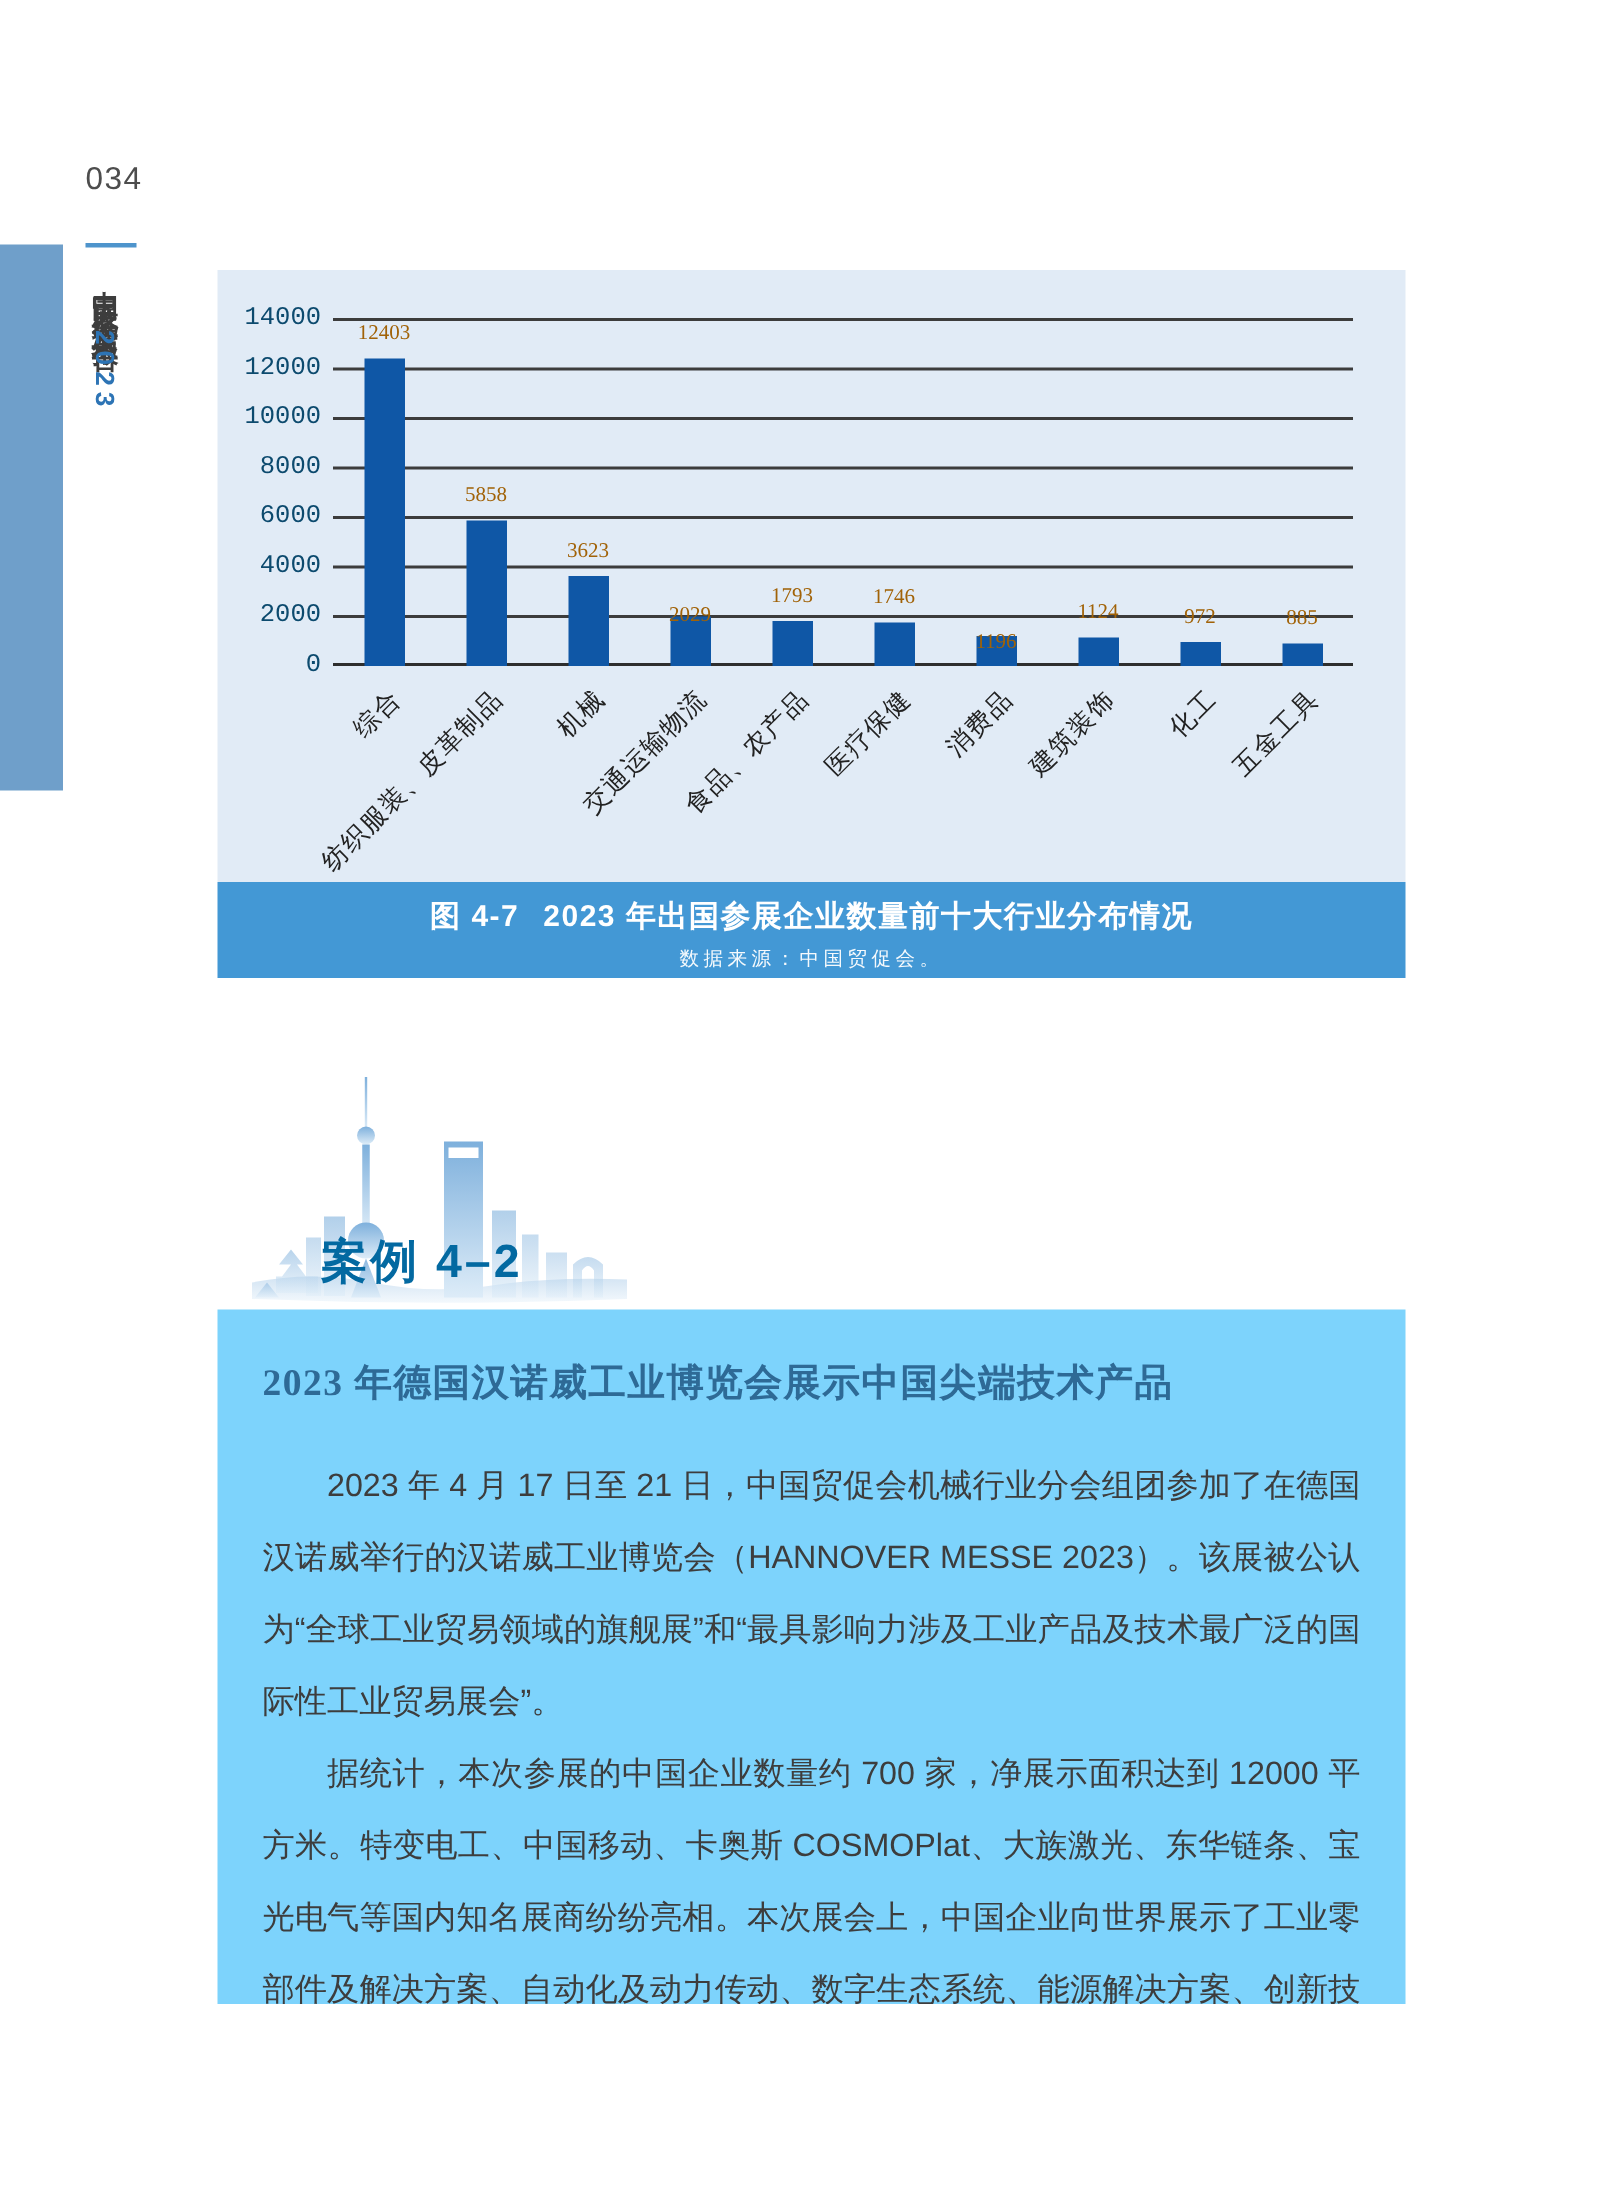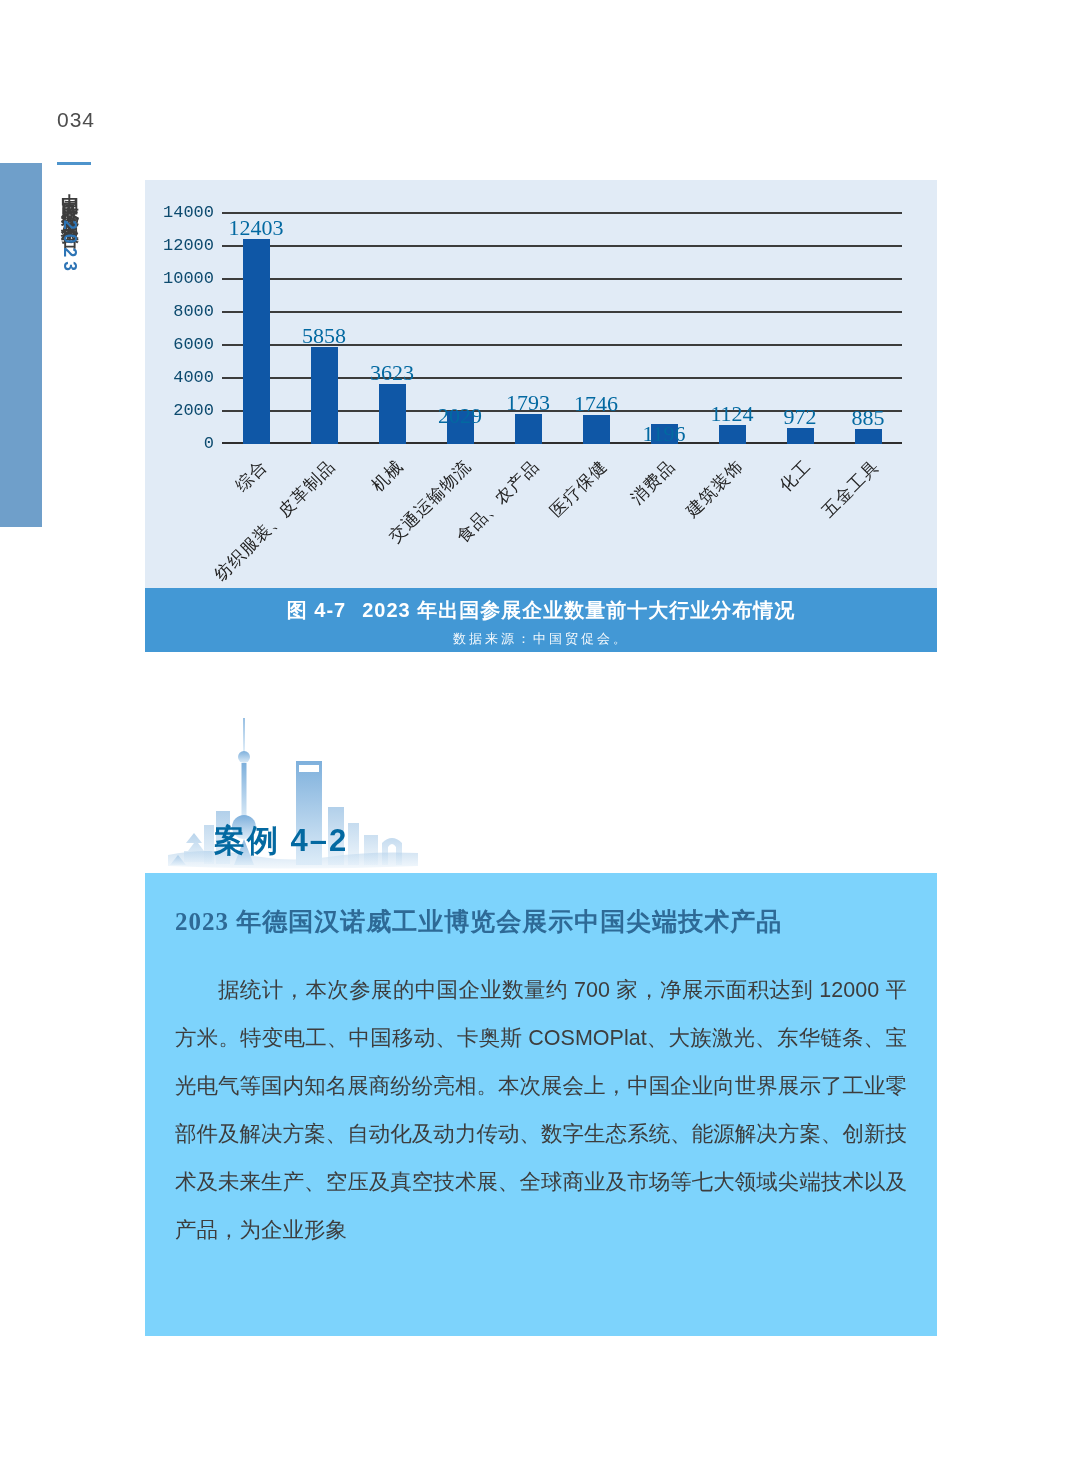--- a/index.html
+++ b/index.html
@@ -43,21 +43,21 @@
   }
   .gridline.zero { height:2px; background:#2e2e2e; }
   .ytick {
     position:absolute; right:calc(100% + 8px);
     font-family:Liberation Mono, monospace; font-size:17px; color:#0c4a6e;
     white-space:nowrap;
   }
   .bar { position:absolute; bottom:0; width:27px; }
   .bar-value {
     position:absolute; transform:translateX(-50%);
-    font-family:"Liberation Serif", serif; font-size:22px; color:#0369a1;
+    font-family:"Liberation Serif", serif; font-size:14px; color:#a16207;
     white-space:nowrap;
   }
   .xlabel {
     position:absolute;
     transform:rotate(-45deg); transform-origin:top right;
     font-family:"Liberation Serif", serif; font-size:17px; color:#222222;
     letter-spacing:1px; white-space:nowrap;
   }
 
   
@@ -182,16 +182,17 @@
     <rect x="160" y="93" width="16" height="58" fill="url(#sky)" opacity="0.6"></rect>
     <rect x="180" y="109" width="11" height="42" fill="url(#sky)" opacity="0.45"></rect>
     <rect x="196" y="121" width="14" height="30" fill="url(#sky)" opacity="0.4"></rect>
     <path d="M214 151 v-22 q10 -10 20 0 v22 h-6 v-18 q-4 -6 -8 0 v18 z" fill="url(#sky)" opacity="0.45"></path>
     <path d="M2 151 l8 -10 l8 10 z" fill="url(#sky)" opacity="0.5"></path>
   </svg>
   <span class="case-badge">案例 4–2</span>
 
   <section class="case-panel">
     <h2 class="case-title">2023 年德国汉诺威工业博览会展示中国尖端技术产品</h2>
+    <p class="case-para">2023 年 4 月 17 日至 21 日，中国贸促会机械行业分会组团参加了在德国汉诺威举行的汉诺威工业博览会（HANNOVER MESSE 2023）。该展被公认为“全球工业贸易领域的旗舰展”和“最具影响力涉及工业产品及技术最广泛的国际性工业贸易展会”。</p>
     <p class="case-para">据统计，本次参展的中国企业数量约 700 家，净展示面积达到 12000 平方米。特变电工、中国移动、卡奥斯 COSMOPlat、大族激光、东华链条、宝光电气等国内知名展商纷纷亮相。本次展会上，中国企业向世界展示了工业零部件及解决方案、自动化及动力传动、数字生态系统、能源解决方案、创新技术及未来生产、空压及真空技术展、全球商业及市场等七大领域尖端技术以及产品，为企业形象</p>
   </section>
 
 </div>
 
 </body></html>

